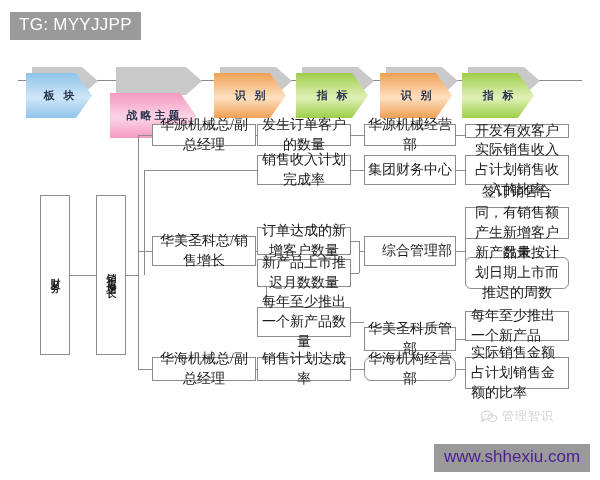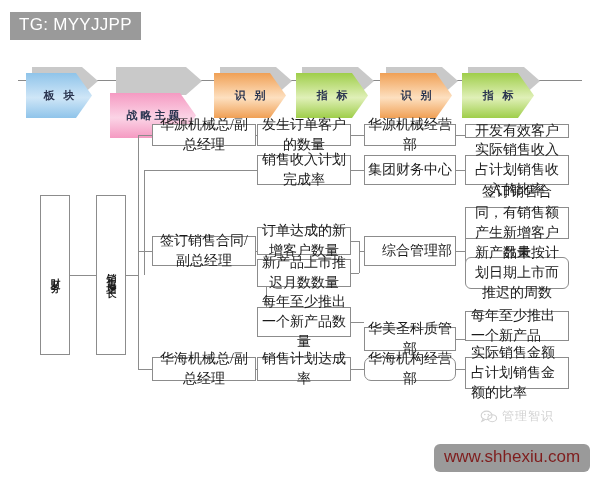--- a/index.html
+++ b/index.html
@@ -78,24 +78,24 @@
   
   .wm-wechat {
     position:absolute; left:480px; top:408px;
     display:flex; align-items:center; gap:4px;
     color:#d2d2d2;
     font-family:"Liberation Sans","DejaVu Sans",sans-serif;
     font-size:12px; letter-spacing:1px; white-space:nowrap;
   }
   .wm-url {
     position:absolute; left:434px; top:444px;
-    background:#9a9a9a; color:#7f1d1d;
+    background:#9a9a9a; color:#4c1d95;
     font-family:"Liberation Sans","DejaVu Sans",sans-serif;
     font-size:17px; padding:3px 10px 5px 10px;
-    line-height:1.15; white-space:nowrap;border-radius:6px;
+    line-height:1.15; white-space:nowrap;
   }
 </style>
 </head>
 <body>
 
 <div id="stage">
 
   <div class="tag-bar">TG: MYYJJPP</div>
 
   <div class="ribbon-line"></div>
@@ -179,21 +179,21 @@
   </div>
   <div class="vbox" id="vbox-theme" style="left:96px; top:195px; width:30px; height:160px;">
     <span class="vtxt">销售增长</span>
   </div>
 
   <div id="boxes-host">
       <div class="box" style="left: 152px; top: 124px; width: 104px; height: 22px;">
         <span class="txt">华源机械总/副总经理</span>
       </div>
       <div class="box" style="left: 152px; top: 236px; width: 104px; height: 30px;">
-        <span class="txt">签订销售合同/副总经理</span>
+        <span class="txt">华美圣科总/销售增长</span>
       </div>
       <div class="box" style="left: 152px; top: 357px; width: 104px; height: 24px;">
         <span class="txt">华海机械总/副总经理</span>
       </div>
       <div class="box" style="left: 257px; top: 124px; width: 94px; height: 22px;">
         <span class="txt">发生订单客户的数量</span>
       </div>
       <div class="box" style="left: 257px; top: 155px; width: 94px; height: 30px;">
         <span class="txt">销售收入计划完成率</span>
       </div>

